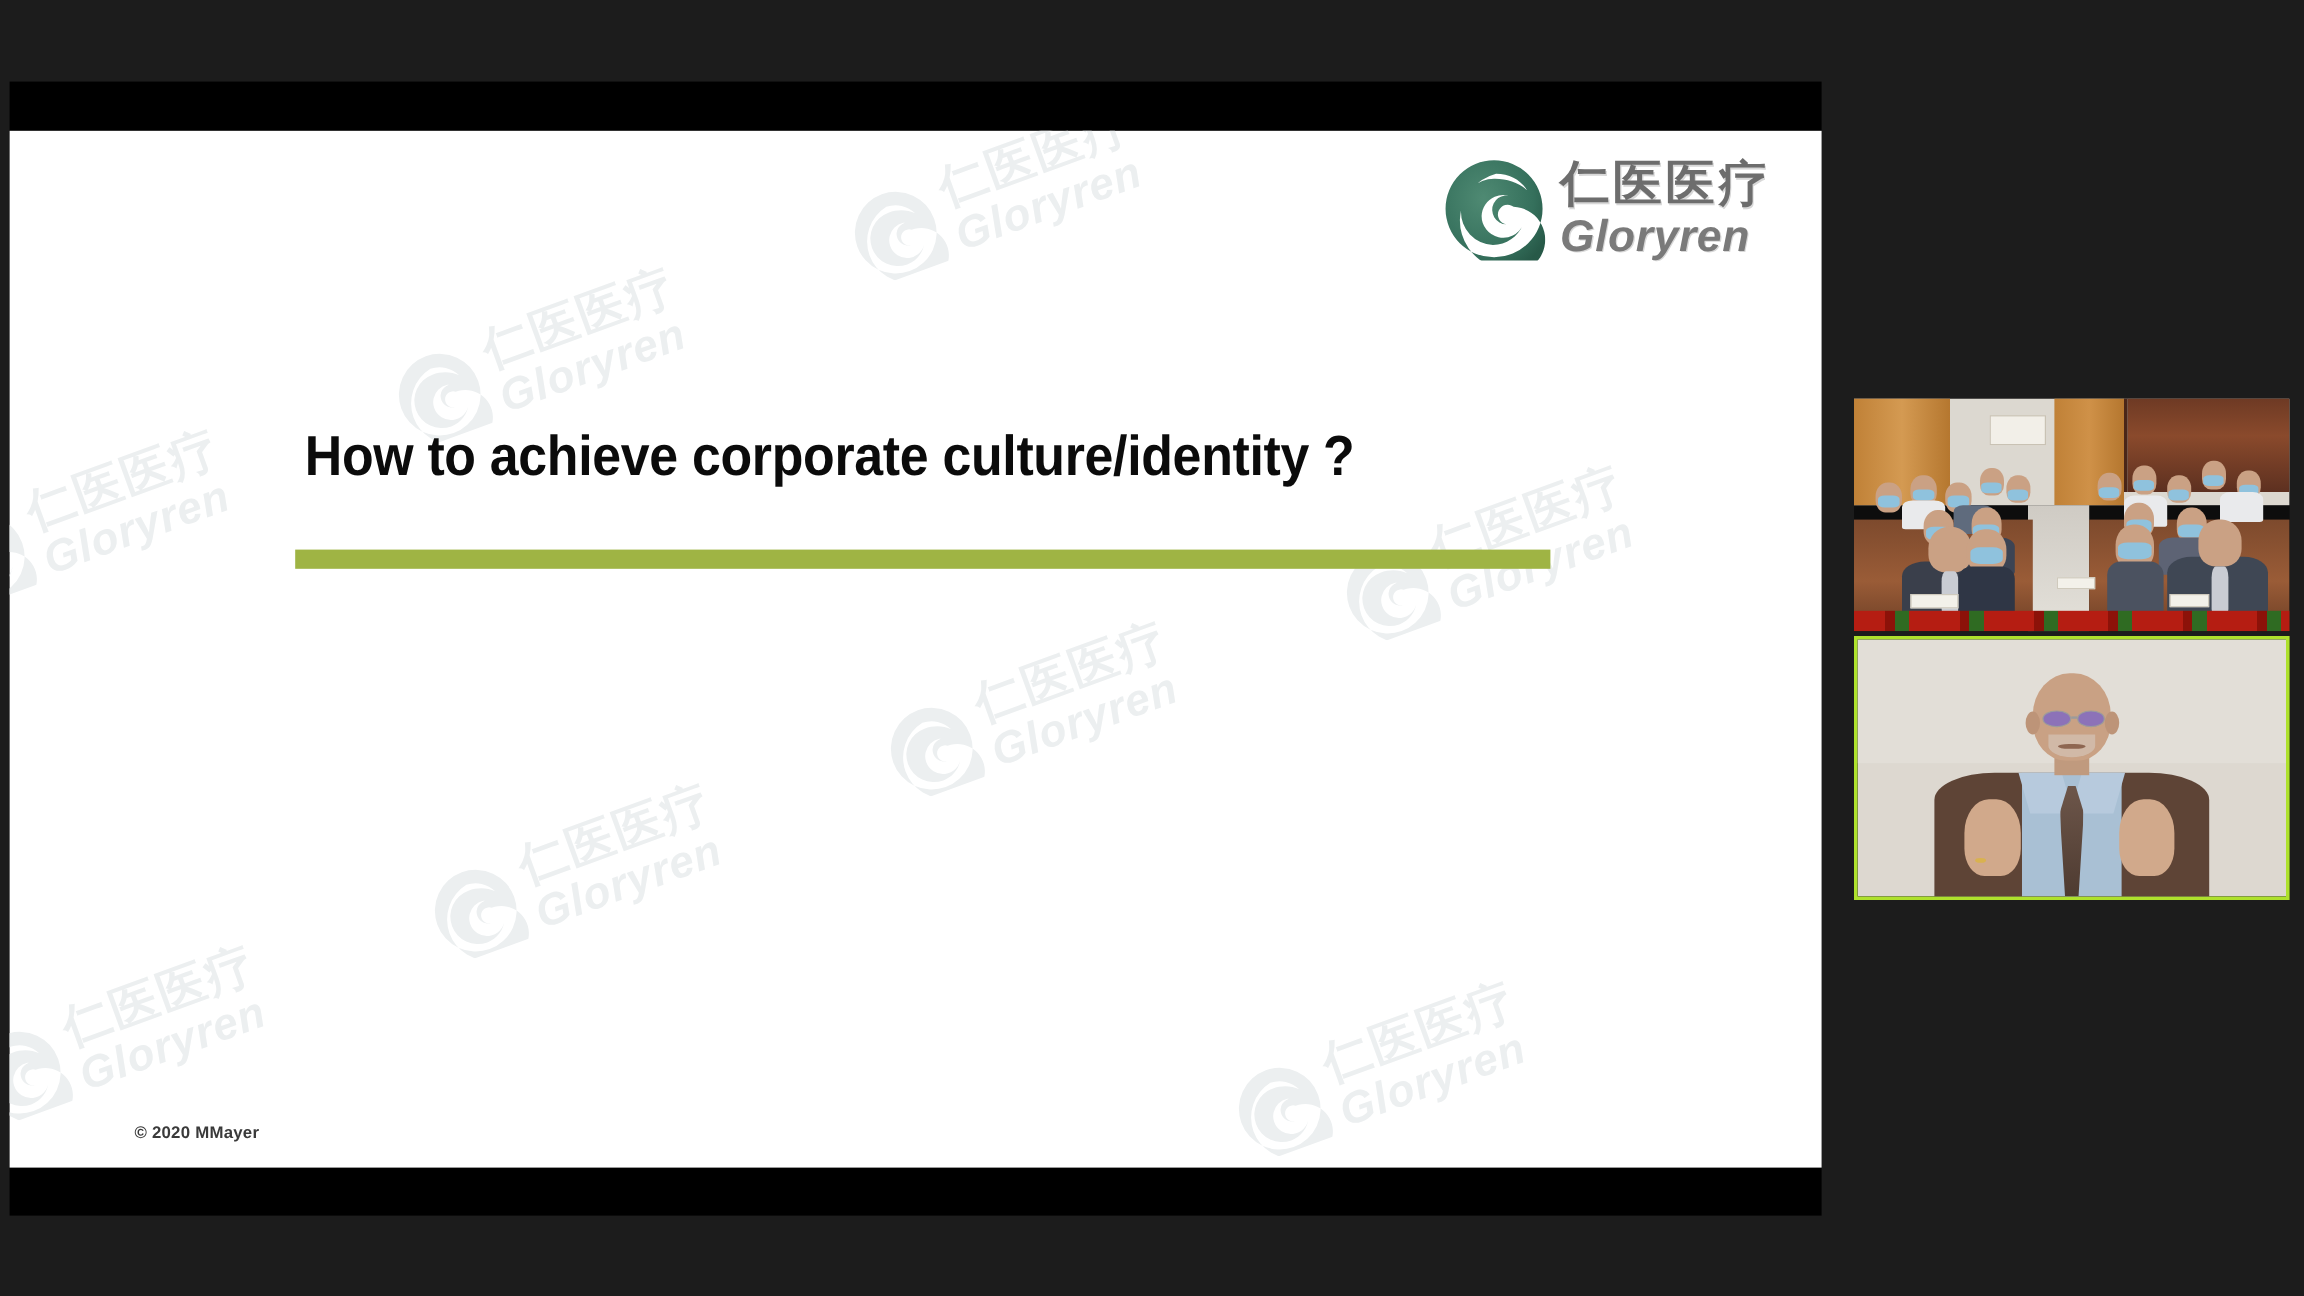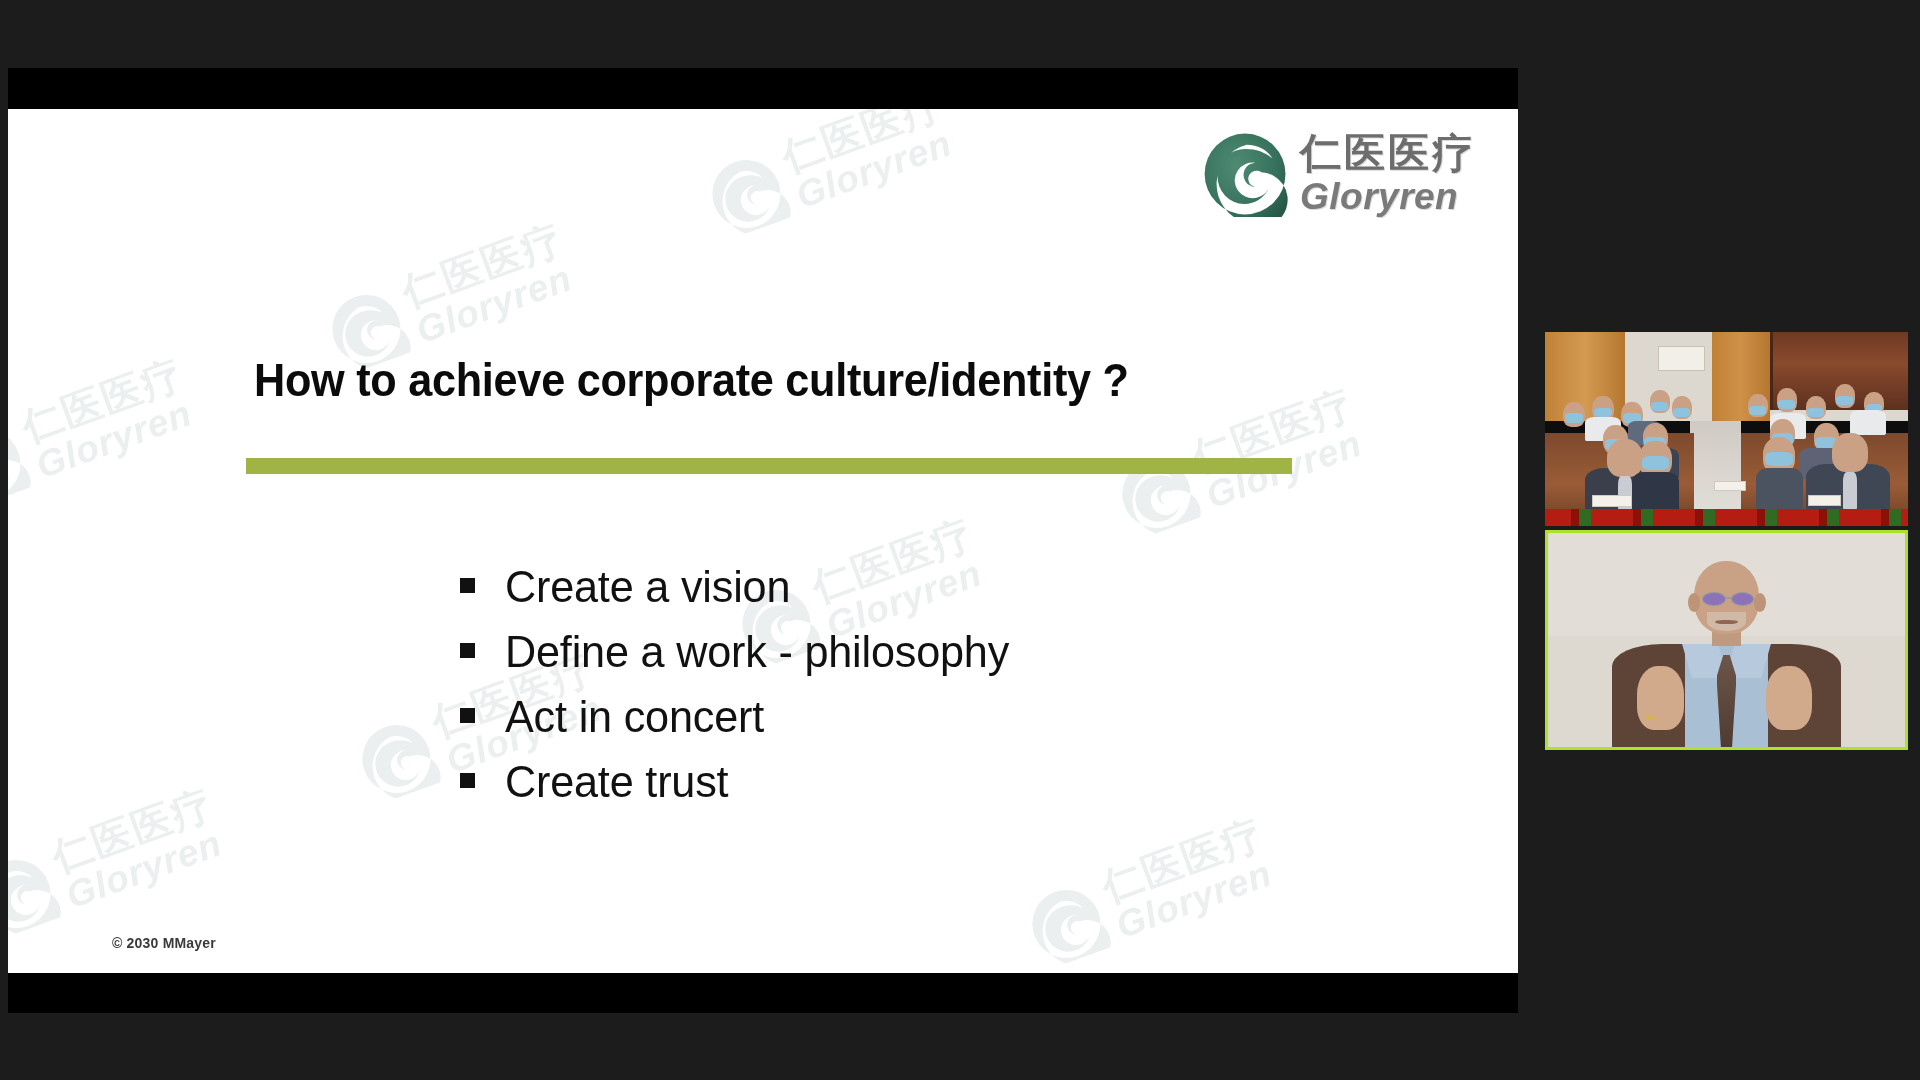--- a/index.html
+++ b/index.html
@@ -279,40 +279,22 @@
         <span class="logo-text">
           <span class="logo-cn">仁医医疗</span>
           <span class="logo-en">Gloryren</span>
         </span>
       </div>
 
       <div class="slide-title">How to achieve corporate culture/identity ?</div>
 
       <div class="title-rule"></div>
 
-      <ul class="bullets">
-        <li class="bullet-row">
-          <span class="bullet-sq"></span>
-          <span class="bullet-txt">Create a vision</span>
-        </li>
-        <li class="bullet-row">
-          <span class="bullet-sq"></span>
-          <span class="bullet-txt">Define a work - philosophy</span>
-        </li>
-        <li class="bullet-row">
-          <span class="bullet-sq"></span>
-          <span class="bullet-txt">Act in concert</span>
-        </li>
-        <li class="bullet-row">
-          <span class="bullet-sq"></span>
-          <span class="bullet-txt">Create trust</span>
-        </li>
-      </ul>
-
-      <div class="slide-footer">© 2030 MMayer</div>
+
+      <div class="slide-footer">© 2020 MMayer</div>
     </div>
   </div>
 
   <div class="thumbs">
 
     <div class="thumb thumb-audience">
       <div class="scene">
         <div class="aud-wall"></div>
         <div class="aud-panelL"></div>
         <div class="aud-panelR"></div>

